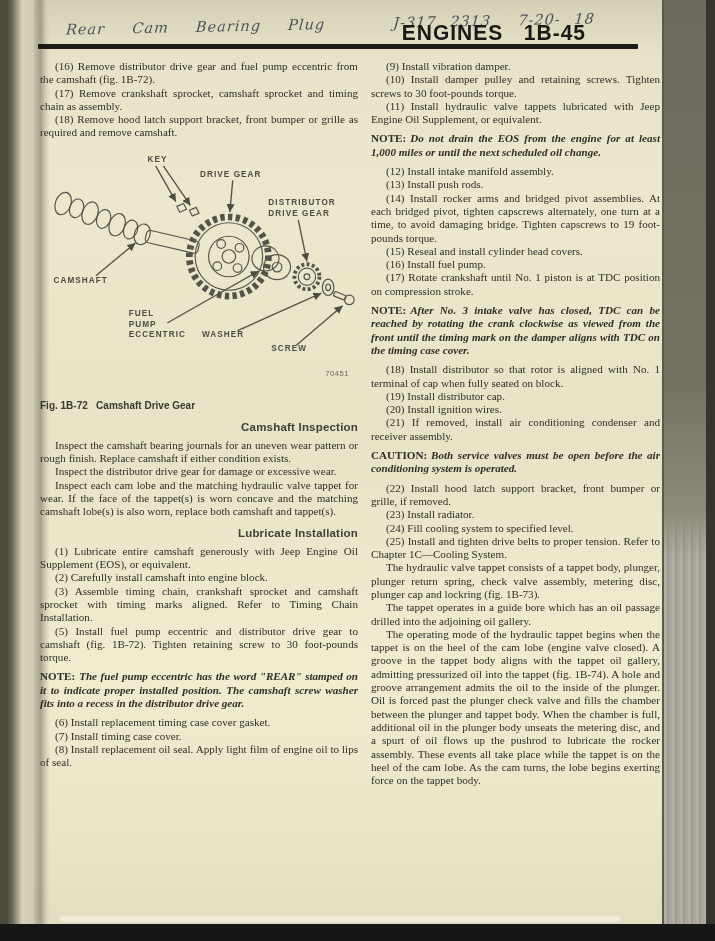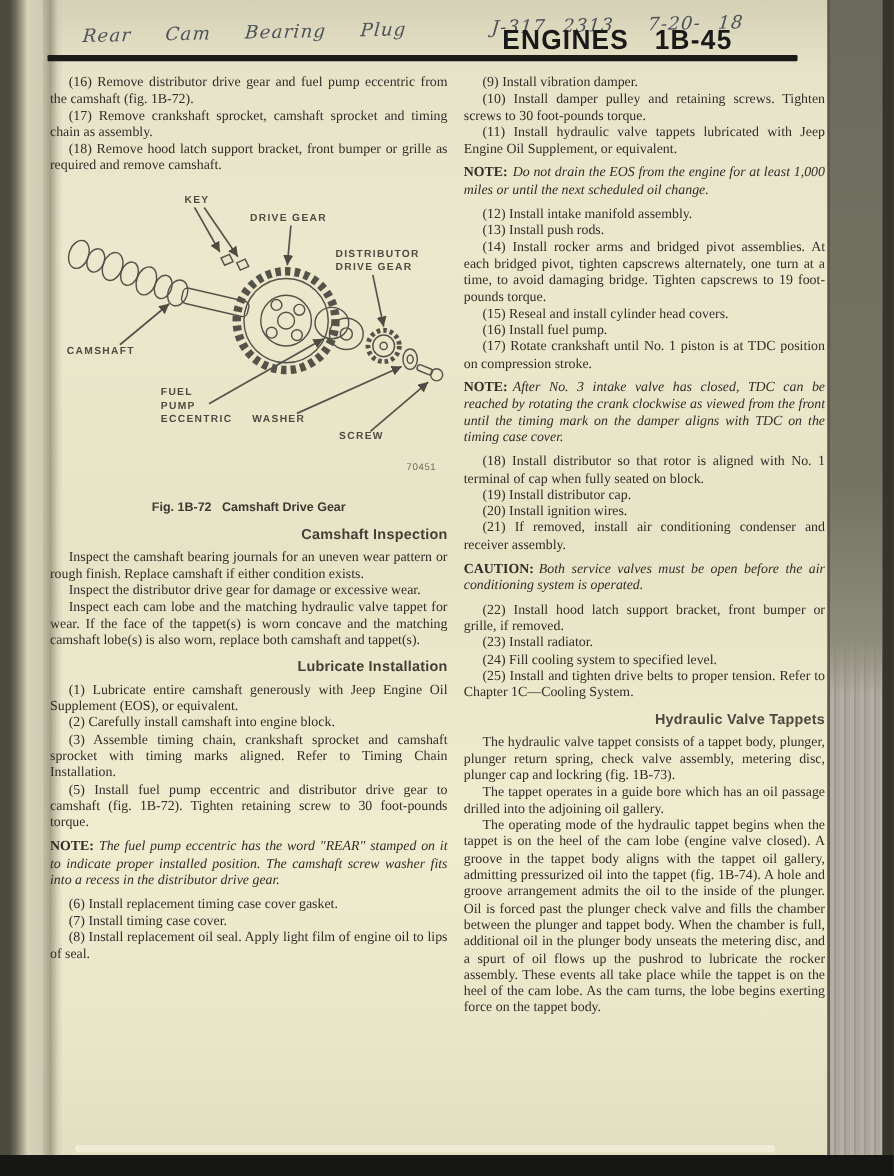--- a/index.html
+++ b/index.html
@@ -56,32 +56,32 @@
     position:absolute;left:32px;top:60px;width:620px;
     display:flex;gap:13px;
     color:#2e2e27;font-size:11.1px;line-height:13.3px;text-align:justify;
   }
   .col-left{width:318px;flex:none;}
   .col-right{width:289px;flex:none;}
   p{margin:0;}
   .para,.step{text-indent:15px;}
   .note{margin:6px 0;font-style:italic;}
   .note .note-label{font-style:normal;font-weight:bold;margin-right:4px;}
-  .note .note-text{font-style:italic;}
+  .note .note-text{font-style:italic;font-weight:bold;}
   .sect-heading{
     font-family:"Liberation Sans", sans-serif;font-weight:bold;
     font-size:11.5px;color:#3f3f35;margin:9px 0 4px;text-align:right;letter-spacing:.2px;
   }
   .tappets-heading{color:#4a4a3e;}
 
   
   .figure{margin:6px 0 3px;}
   .fig-caption{
     font-family:"Liberation Sans", sans-serif;font-weight:bold;
-    font-size:10px;color:#3a3a30;text-align:center;margin:2px 0 4px;white-space:pre;
+    font-size:10px;color:#3a3a30;text-align:left;margin:2px 0 4px;white-space:pre;
   }
   svg text{
     font-family:"Liberation Sans", sans-serif;font-size:8.5px;font-weight:600;
     letter-spacing:1.1px;fill:#4c4c42;
   }
   svg .refnum{font-size:8px;letter-spacing:.5px;fill:#6a6a5c;font-weight:400;}
 </style>
 </head>
 <body>
 
@@ -216,21 +216,20 @@
         <p class="note"><b class="note-label">NOTE:</b><span class="note-text">After No. 3 intake valve has closed, TDC can be reached by rotating the crank clockwise as viewed from the front until the timing mark on the damper aligns with TDC on the timing case cover.</span></p>
         <p class="step">(18) Install distributor so that rotor is aligned with No. 1 terminal of cap when fully seated on block.</p>
         <p class="step">(19) Install distributor cap.</p>
         <p class="step">(20) Install ignition wires.</p>
         <p class="step">(21) If removed, install air conditioning condenser and receiver assembly.</p>
         <p class="note"><b class="note-label">CAUTION:</b><span class="note-text">Both service valves must be open before the air conditioning system is operated.</span></p>
         <p class="step">(22) Install hood latch support bracket, front bumper or grille, if removed.</p>
         <p class="step">(23) Install radiator.</p>
         <p class="step">(24) Fill cooling system to specified level.</p>
         <p class="step">(25) Install and tighten drive belts to proper tension. Refer to Chapter 1C—Cooling System.</p>
-        <div class="sect-heading tappets-heading">Hydraulic Valve Tappets</div>
         <p class="para">The hydraulic valve tappet consists of a tappet body, plunger, plunger return spring, check valve assembly, metering disc, plunger cap and lockring (fig. 1B-73).</p>
         <p class="para">The tappet operates in a guide bore which has an oil passage drilled into the adjoining oil gallery.</p>
         <p class="para">The operating mode of the hydraulic tappet begins when the tappet is on the heel of the cam lobe (engine valve closed). A groove in the tappet body aligns with the tappet oil gallery, admitting pressurized oil into the tappet (fig. 1B-74). A hole and groove arrangement admits the oil to the inside of the plunger. Oil is forced past the plunger check valve and fills the chamber between the plunger and tappet body. When the chamber is full, additional oil in the plunger body unseats the metering disc, and a spurt of oil flows up the pushrod to lubricate the rocker assembly. These events all take place while the tappet is on the heel of the cam lobe. As the cam turns, the lobe begins exerting force on the tappet body.</p>
       </div>
     </div>
   </div>
 
   <div class="stack"></div>
   <div class="stack-shade"></div>
   <div class="dark-right"></div>

